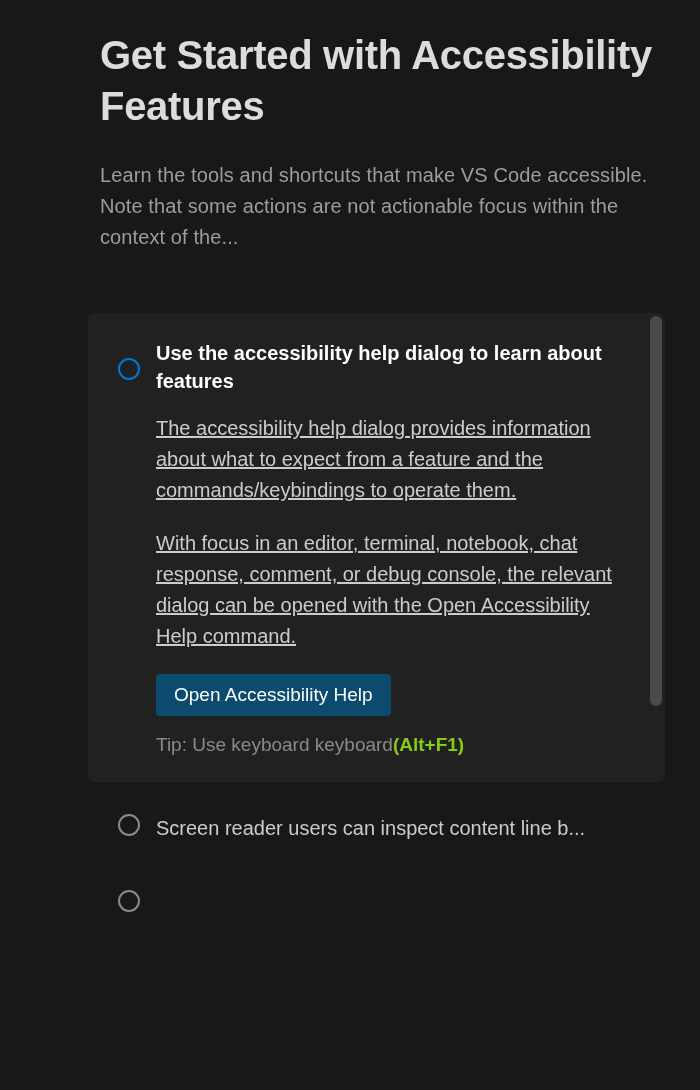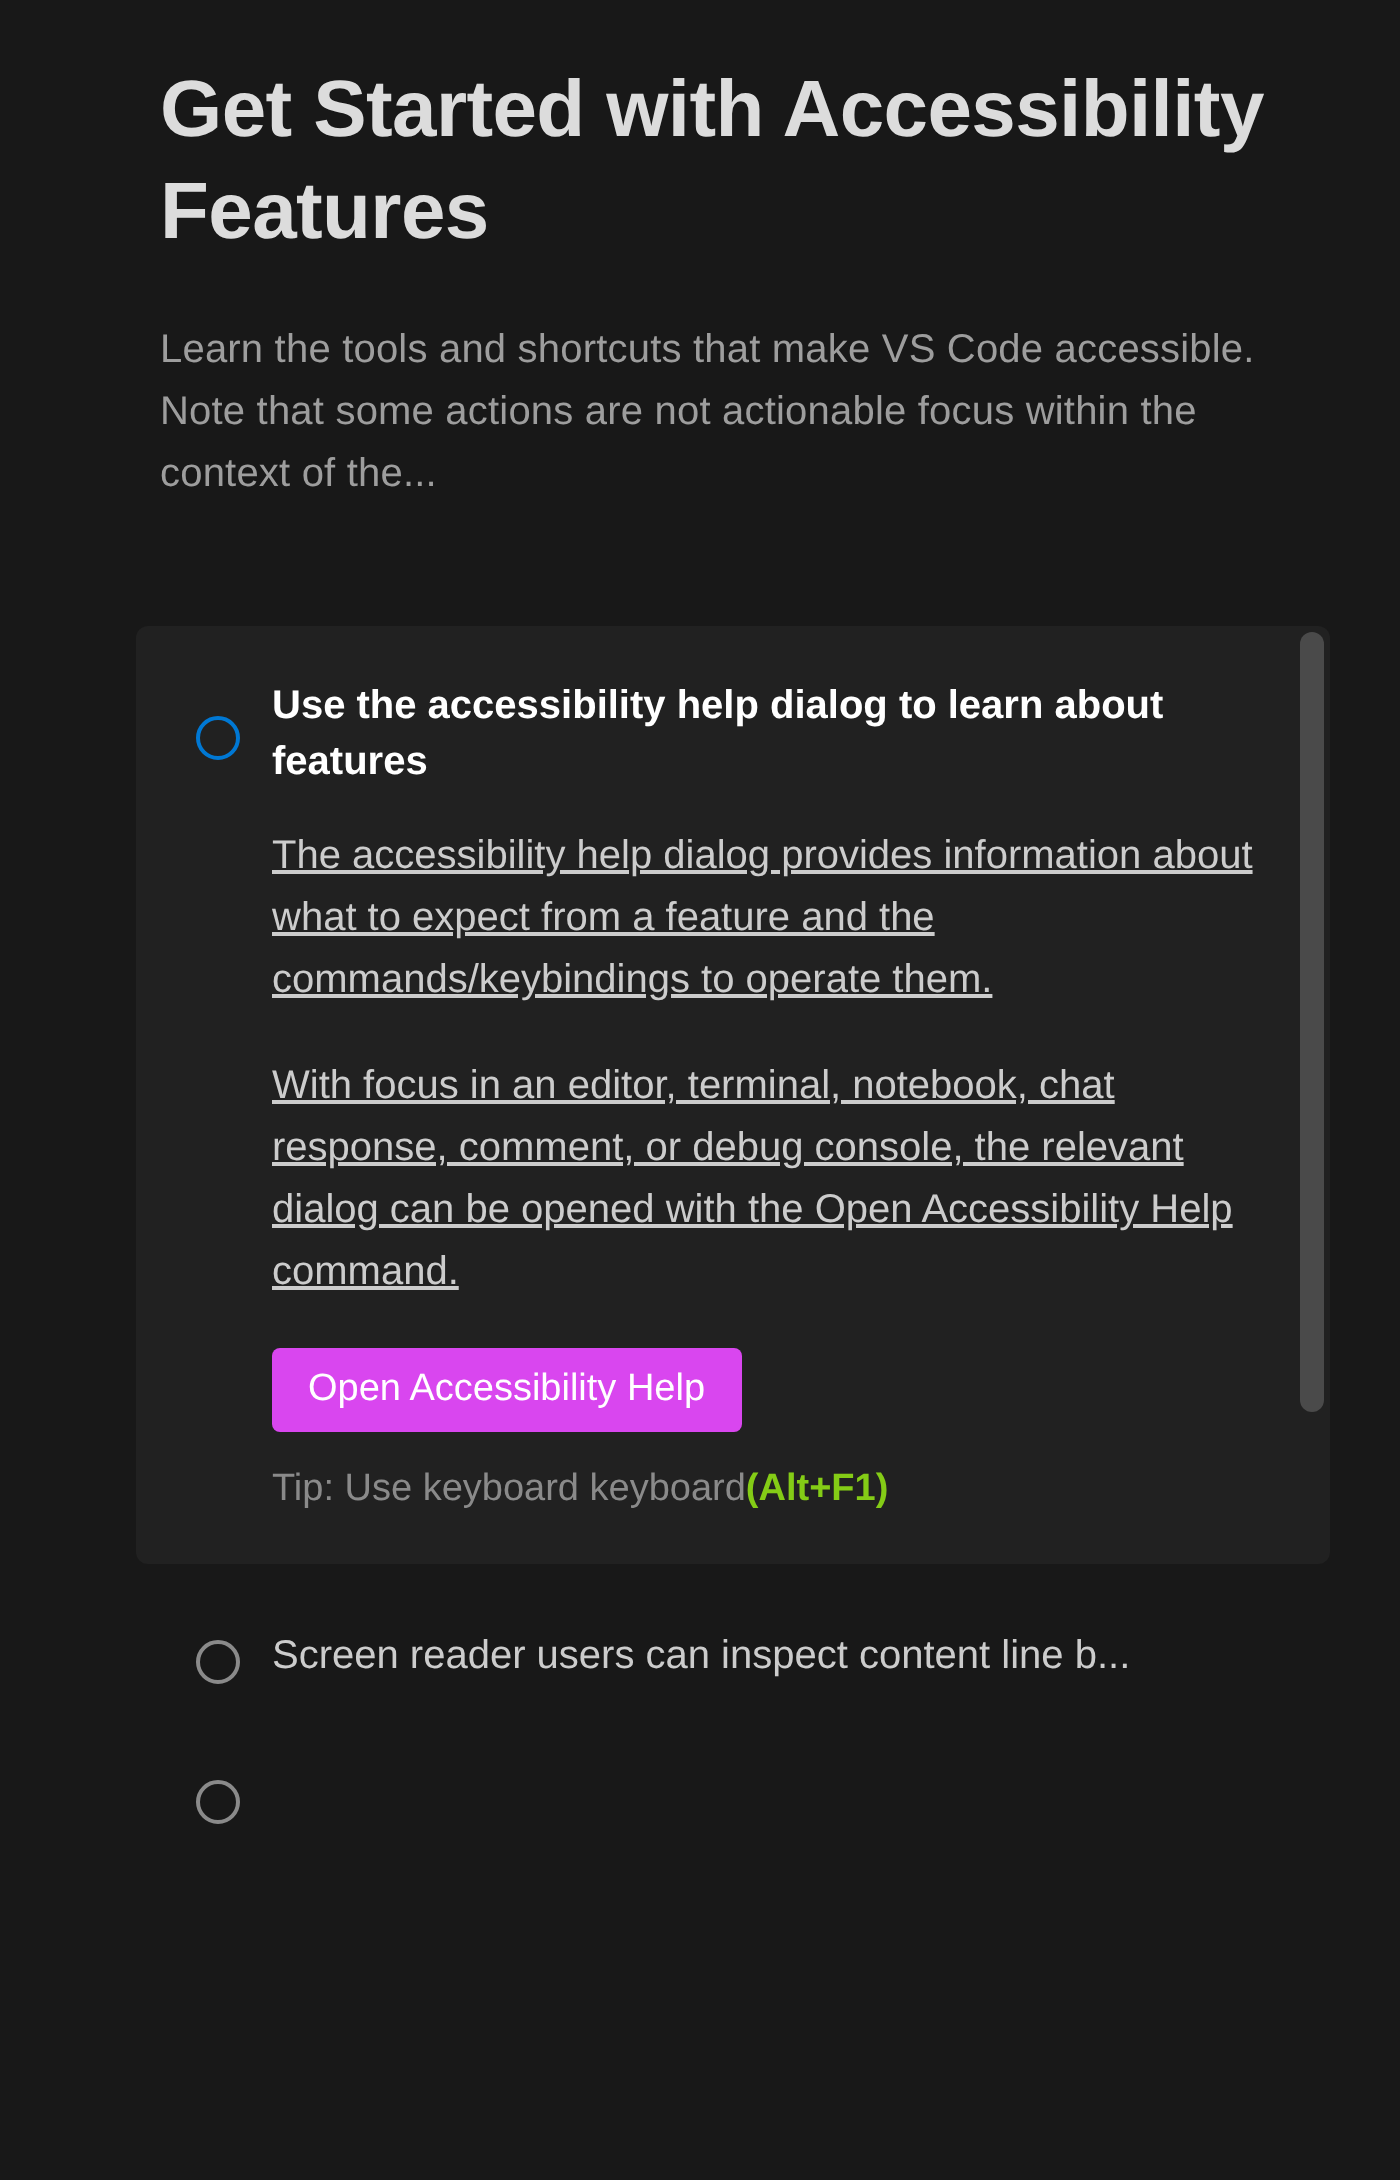--- a/index.html
+++ b/index.html
@@ -11,20 +11,21 @@
       width: 700px;
       height: 1090px;
       background: #181818;
       font-family: "Segoe UI", -apple-system, BlinkMacSystemFont, sans-serif;
       color: #cccccc;
       padding: 30px 0 0 0;
       overflow: hidden;
     }
     .container {
       padding: 0 35px 0 80px;
+      margin-left: 20px;
     }
     .page-title {
       font-size: 40px;
       font-weight: 600;
       color: #dcdcdc;
       line-height: 1.28;
       margin-bottom: 28px;
       letter-spacing: -0.3px;
     }
     .page-subtitle {
@@ -93,33 +94,33 @@
       color: #ffffff;
       border: none;
       padding: 10px 18px;
       font-size: 19px;
       font-family: inherit;
       border-radius: 4px;
       cursor: pointer;
       margin-bottom: 18px;
     }
     .step-button {
-      background: #d946ef;
+      background: #0c4a6e;
     }
     .step-tip {
       font-size: 19px;
       color: #8a8a8a;
     }
     .step-tip .shortcut {
       font-weight: 600;
       color: #84cc16;
     }
     .step-collapsed {
       display: flex;
-      align-items: flex-end;
+      align-items: flex-start;
       gap: 16px;
       padding: 8px 30px 8px 30px;
       margin-bottom: 32px;
       cursor: pointer;
     }
     .step-collapsed .step-circle {
       margin-top: 0;
     }
     .step-collapsed-title {
       font-size: 20px;

